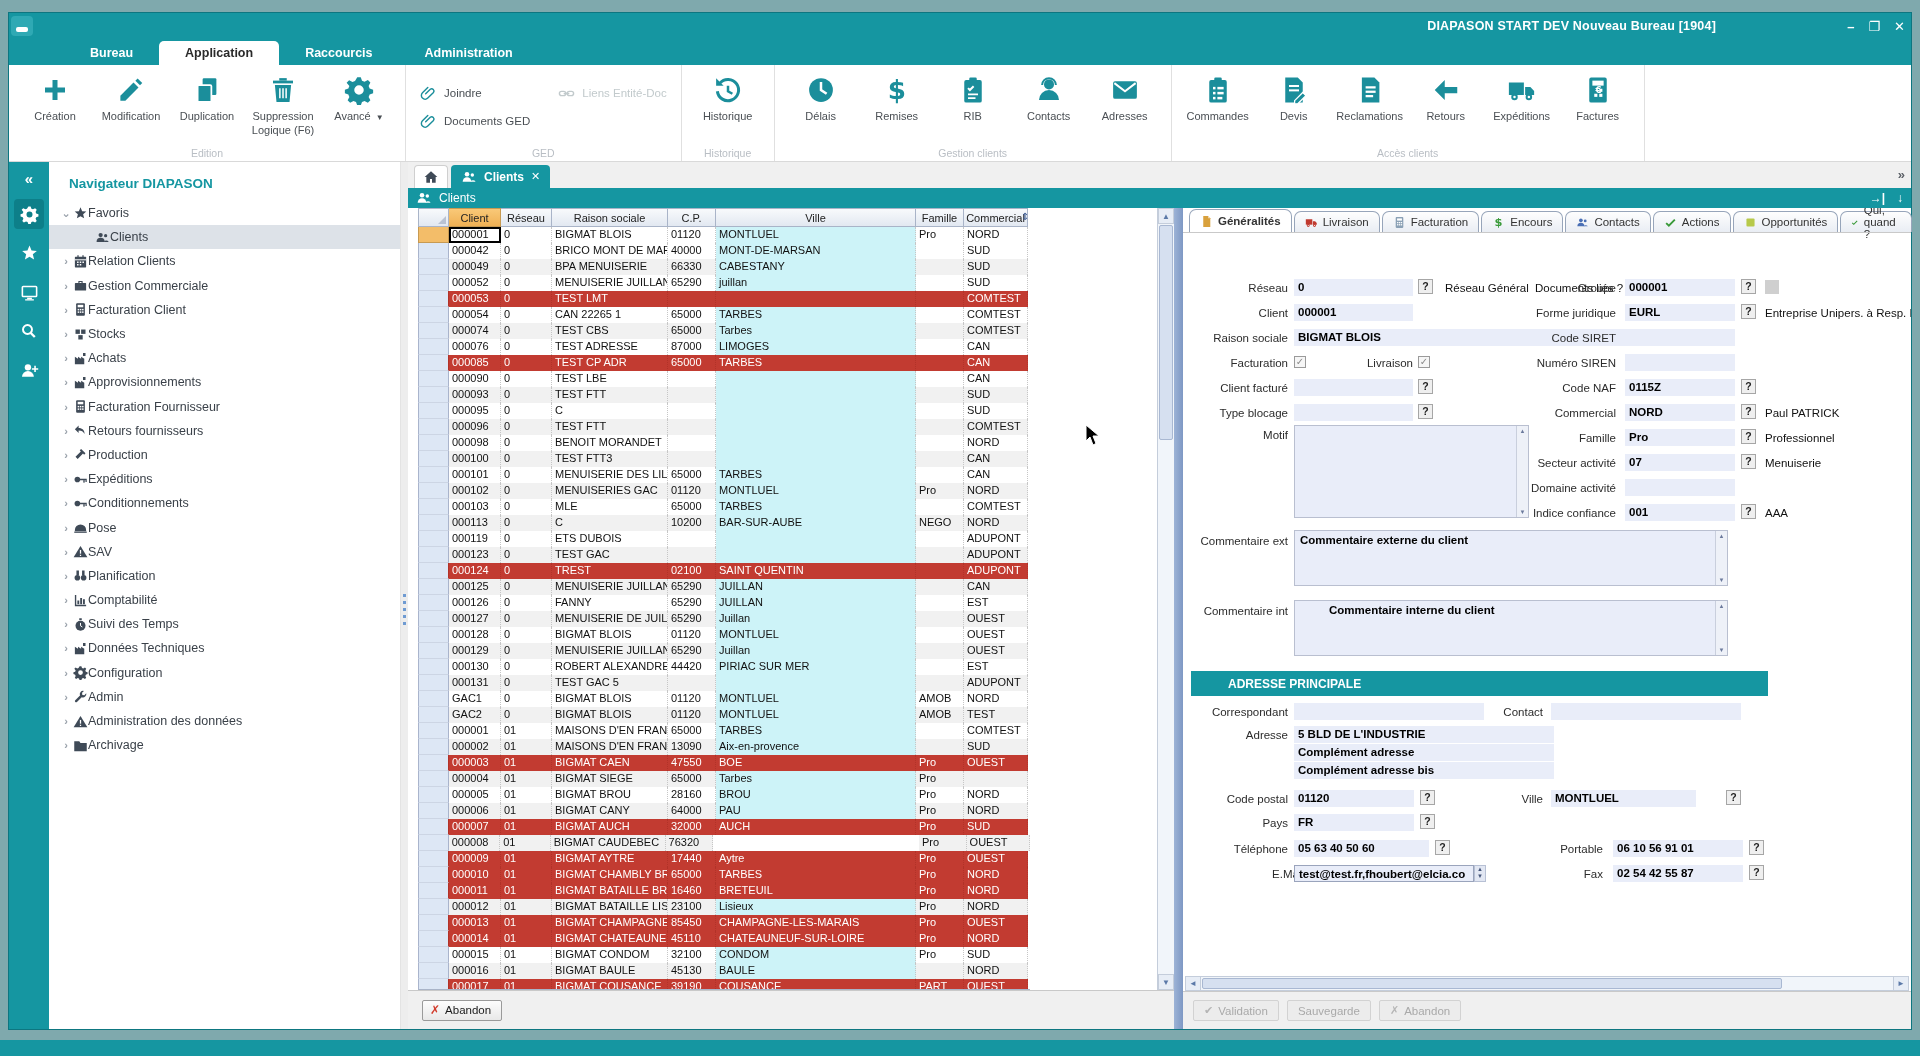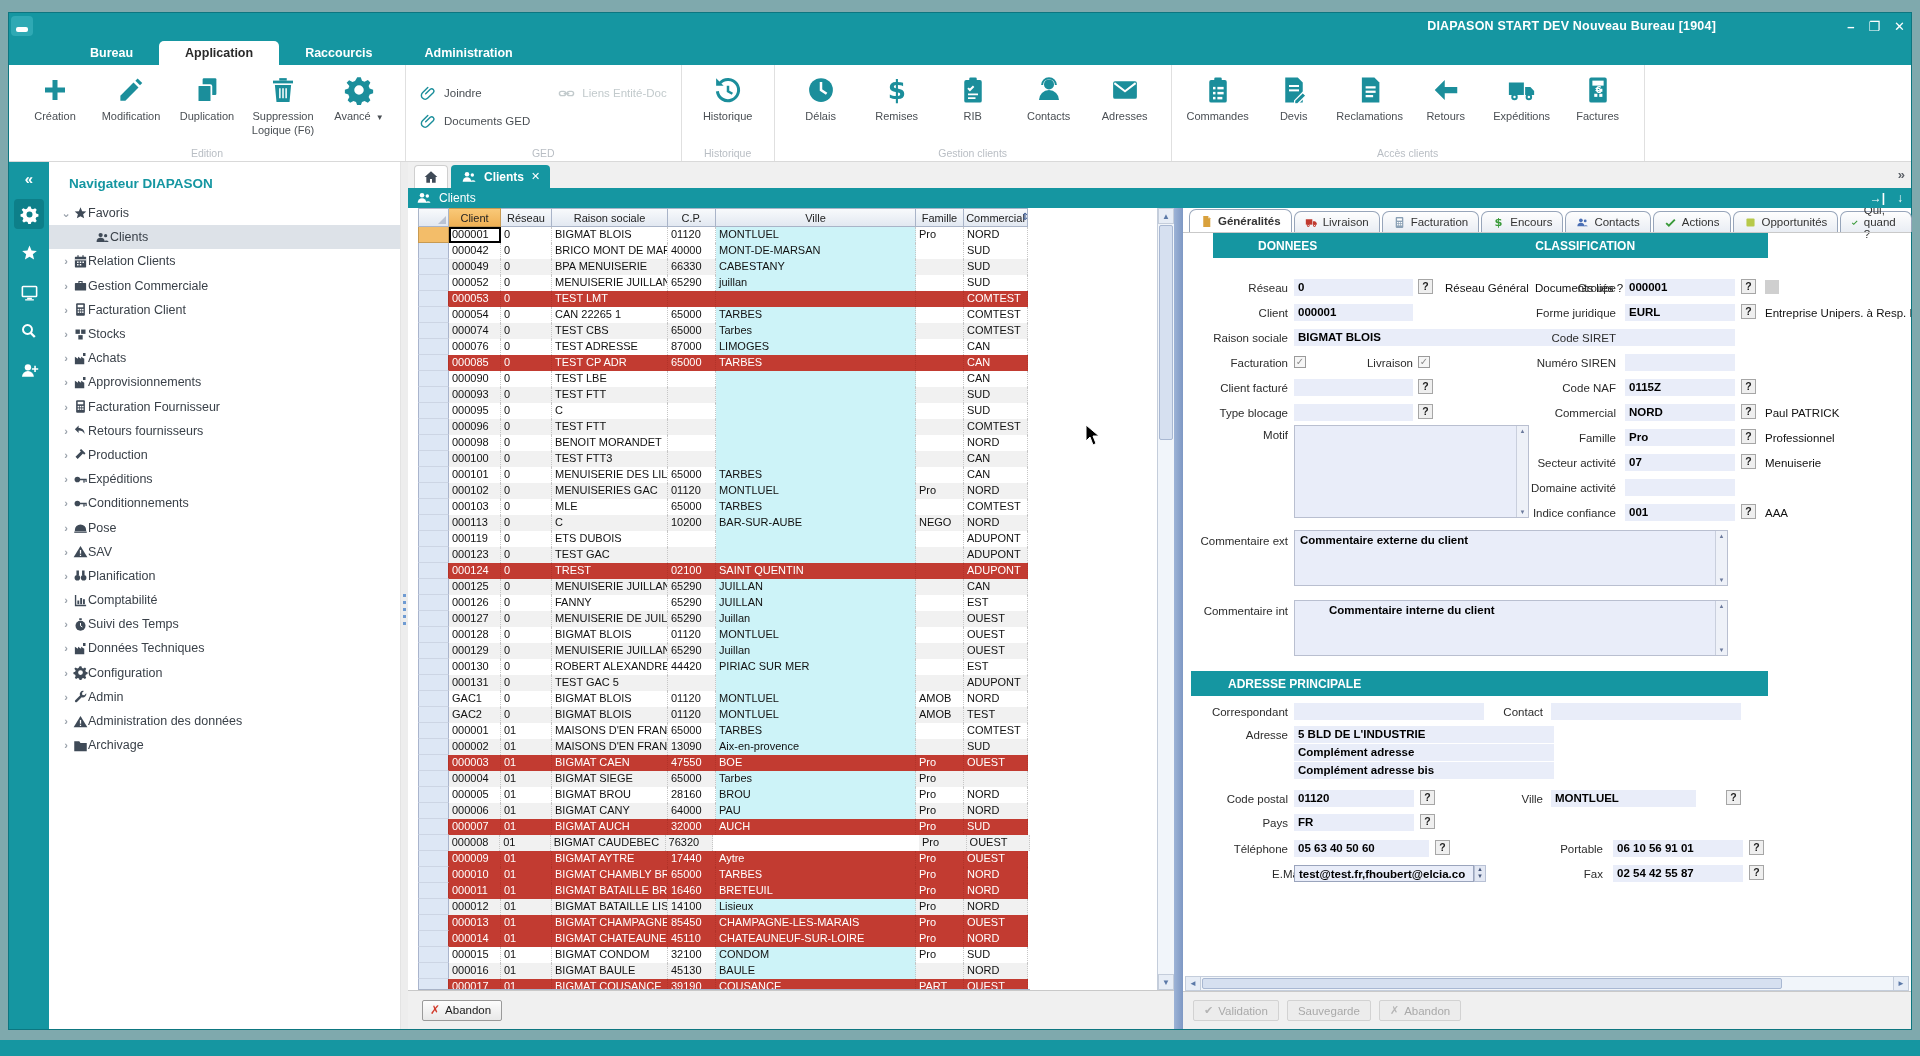--- a/index.html
+++ b/index.html
@@ -1099,21 +1099,21 @@
                   <div class="gcell" style="width: 48px;">16460</div>
                   <div class="gcell" style="width: 200px;">BRETEUIL</div>
                   <div class="gcell" style="width: 48px;">Pro</div>
                   <div class="gcell" style="width: 64px;">NORD</div>
                 </div>
                 <div class="grow even">
                   <div class="gcell marker" style="width: 31px;"></div>
                   <div class="gcell" style="width: 52px;">000012</div>
                   <div class="gcell" style="width: 51px;">01</div>
                   <div class="gcell" style="width: 116px;">BIGMAT BATAILLE LISIEl</div>
-                  <div class="gcell" style="width: 48px;">14100</div>
+                  <div class="gcell" style="width: 48px;">23100</div>
                   <div class="gcell ville" style="width: 200px;">Lisieux</div>
                   <div class="gcell" style="width: 48px;">Pro</div>
                   <div class="gcell" style="width: 64px;">NORD</div>
                 </div>
                 <div class="grow red">
                   <div class="gcell marker" style="width: 31px;"></div>
                   <div class="gcell" style="width: 52px;">000013</div>
                   <div class="gcell" style="width: 51px;">01</div>
                   <div class="gcell" style="width: 116px;">BIGMAT CHAMPAGNE-LE</div>
                   <div class="gcell" style="width: 48px;">85450</div>
@@ -1243,24 +1243,20 @@
               </div>
               <div class="ptab">
                 <span class="svgi" style="width:13px;height:13px;color:#3a9a3a"><svg viewBox="0 0 24 24">
                     <path fill="none" stroke="currentColor" stroke-width="3.4" d="M4 13l5 5L20 6.5"></path>
                   </svg></span>
                 <span>Qui, quand ?</span>
               </div>
             </div>
           <div class="panel-content" id="panel-content">
 
-            <div class="band" style="left:30px;width:555px;">
-              <span style="margin-left:45px;">DONNEES</span>
-              <span style="margin-left:218px;">CLASSIFICATION</span>
-            </div>
 
             <div class="flabel" style="left:0;width:105px;top:49px;">Réseau</div>
             <div class="ffield" style="left:111px;width:119px;top:46px;">0</div>
             <div class="fq" style="left:235px;top:46px;">?</div>
             <div class="fhint" style="left:262px;top:49px;">Réseau Général</div>
             <div class="fhint" style="left:352px;top:49px;">Documents liés ?</div>
             <div class="fchk" style="left:452px;top:48px;"></div>
 
             <div class="flabel" style="left:303px;width:130px;top:49px;">Groupe</div>
             <div class="ffield" style="left:442px;width:110px;top:46px;">000001</div>

